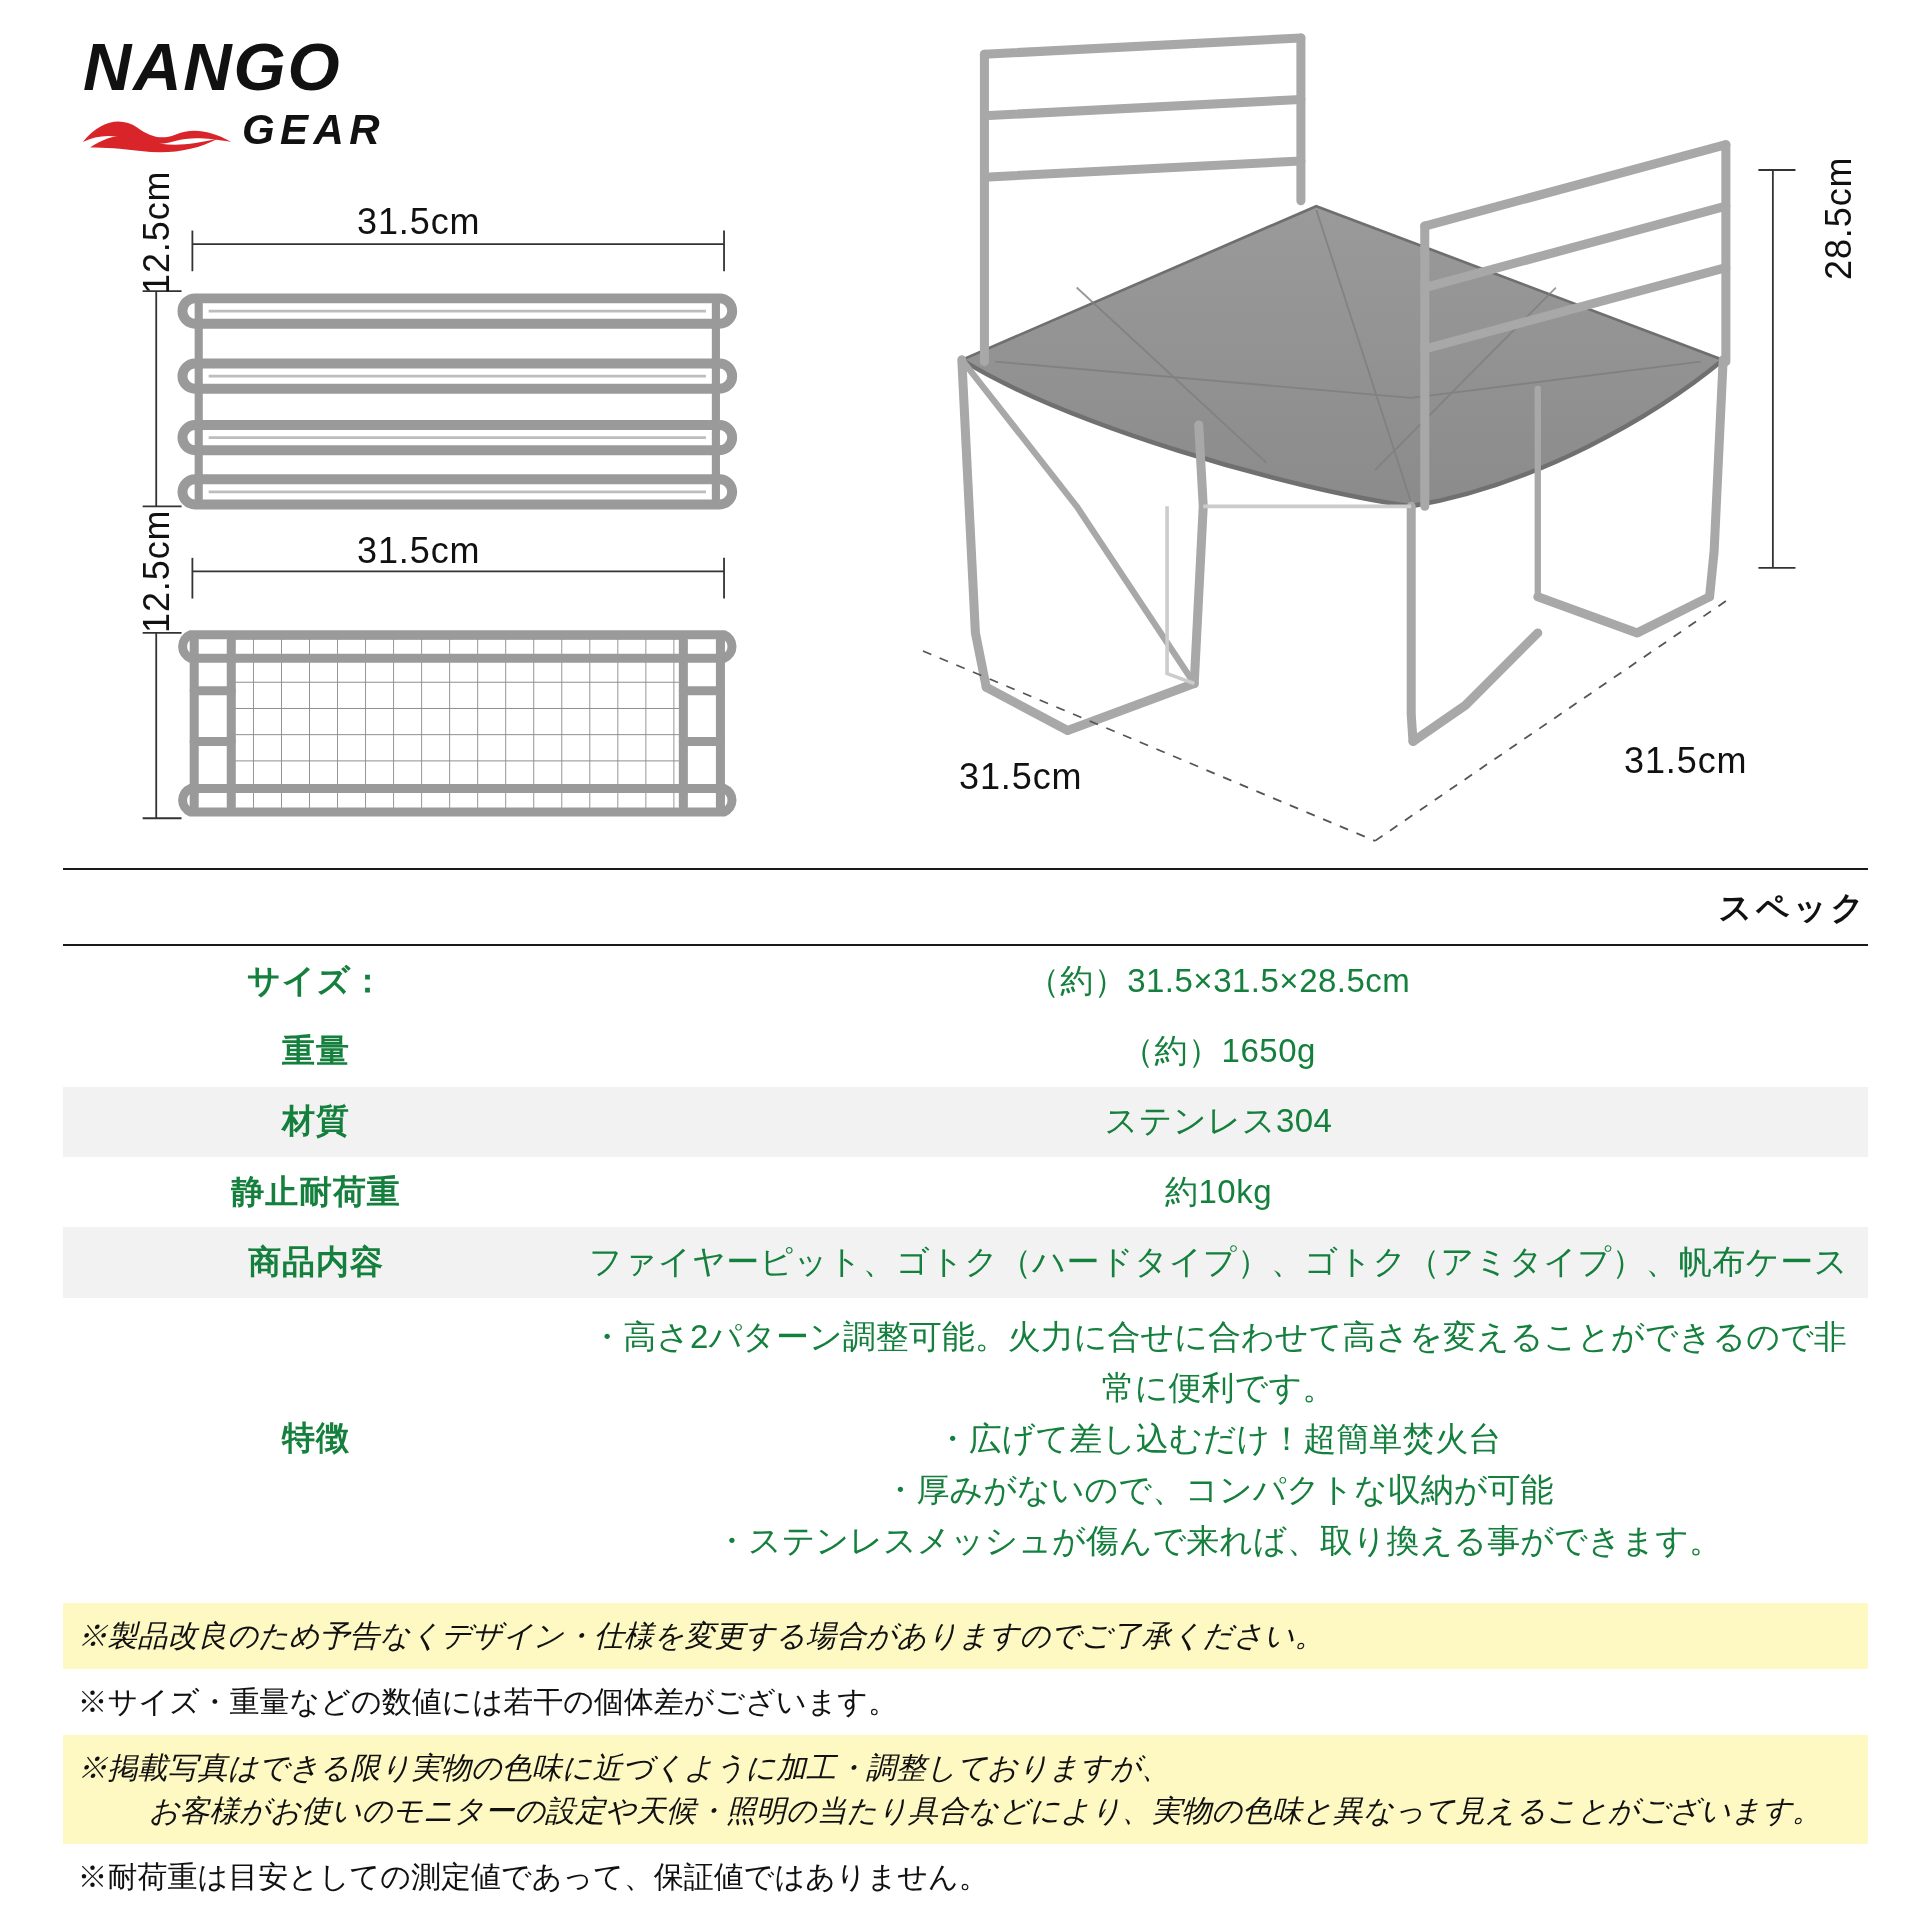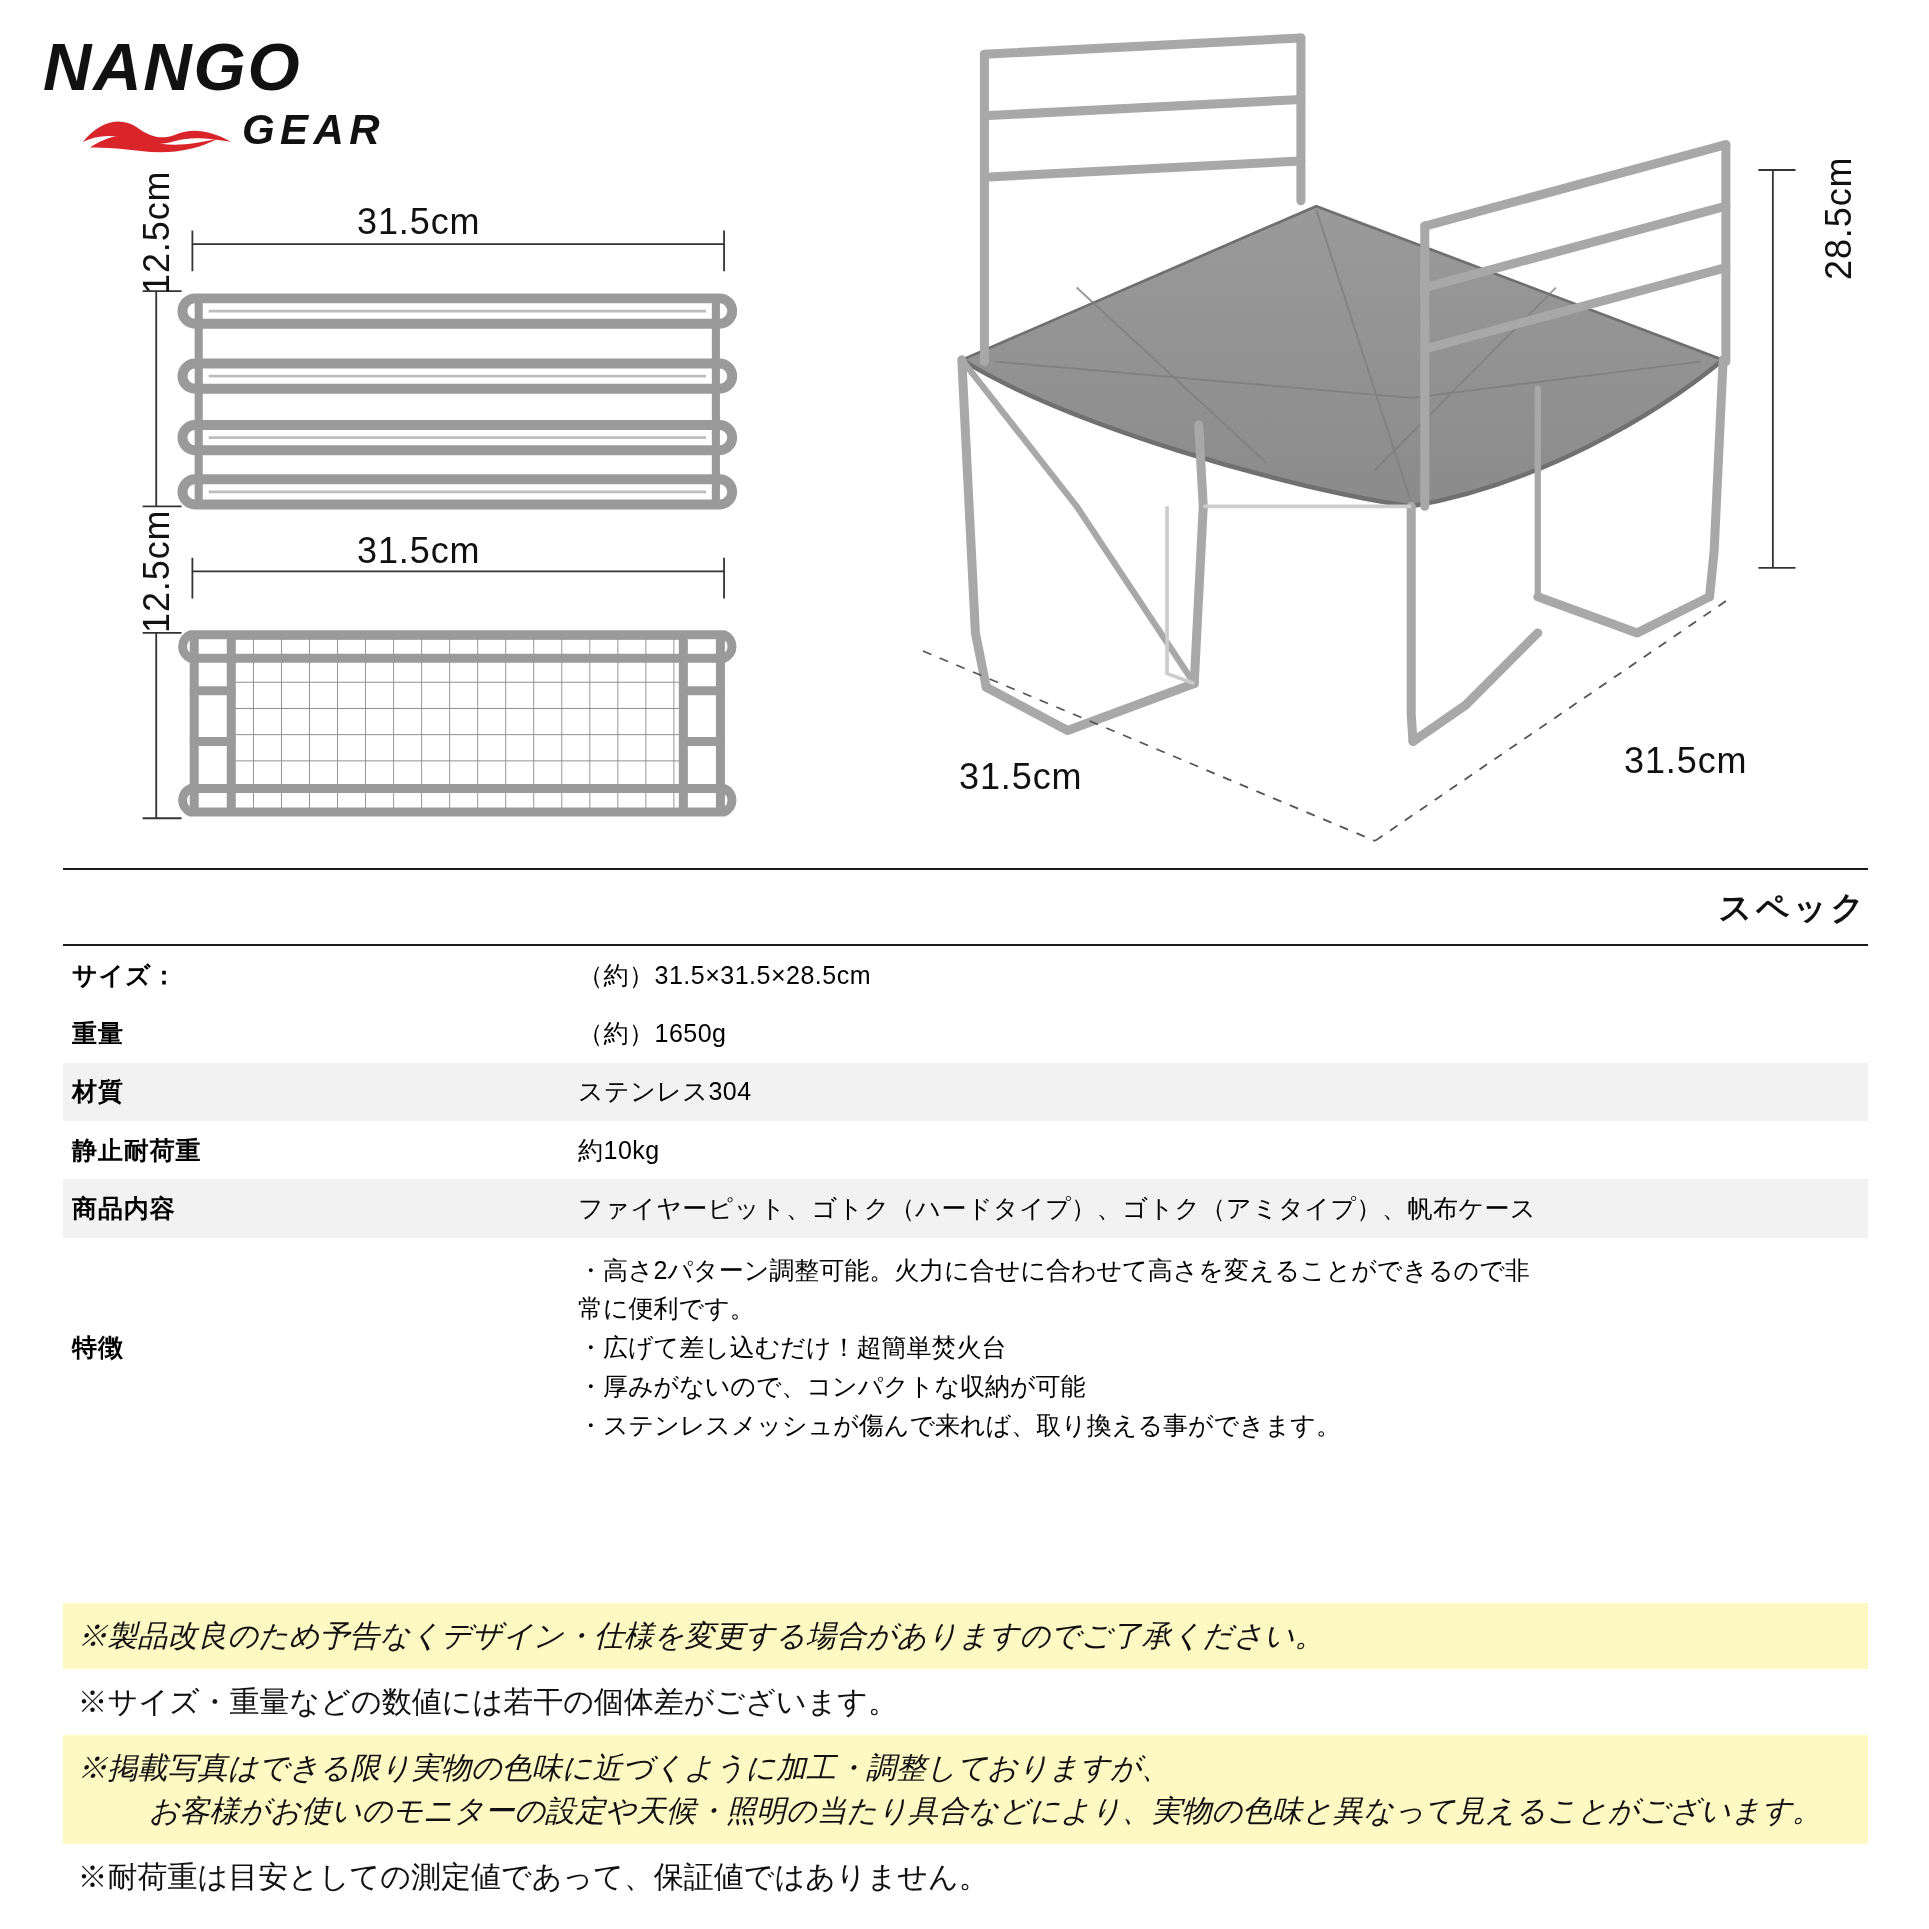--- a/index.html
+++ b/index.html
@@ -31,20 +31,21 @@
     width: 434px;
   }
   .brand-name {
     font-family: "Liberation Sans", sans-serif;
     font-weight: bold;
     font-style: italic;
     font-size: 67px;
     letter-spacing: 1.8px;
     color: #111;
     line-height: 1;
+    margin-left: 40px;
   }
   .brand-sub {
     font-family: "Liberation Sans", sans-serif;
     font-weight: bold;
     font-style: italic;
     font-size: 42px;
     letter-spacing: 5.4px;
     color: #111;
     line-height: 1;
     margin-top: 9px;
@@ -99,22 +100,23 @@
     border-bottom: 2.7px solid #1a1a1a;
   }
   table.spec {
     border-collapse: collapse;
     width: 100%;
     table-layout: fixed;
   }
   table.spec td {
     vertical-align: middle;
     padding: 12.7px 9px;
-    font-size: 25px;
-    color: #000000;
+    font-size: 33px;
+    color: #15803d;
+    text-align: center;
   }
   table.spec tr.alt td {
     background: #f2f2f2;
   }
   td.k {
     width: 488px;
     font-weight: bold;
     padding-left: 20px;
     letter-spacing: 0.9px;
   }

